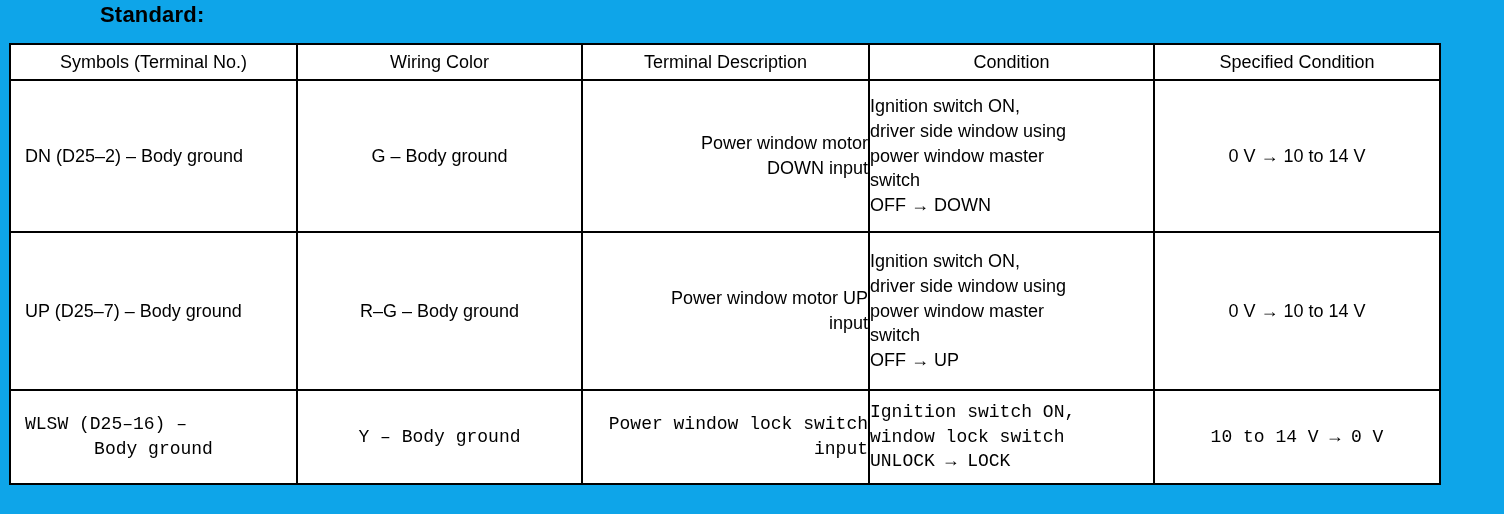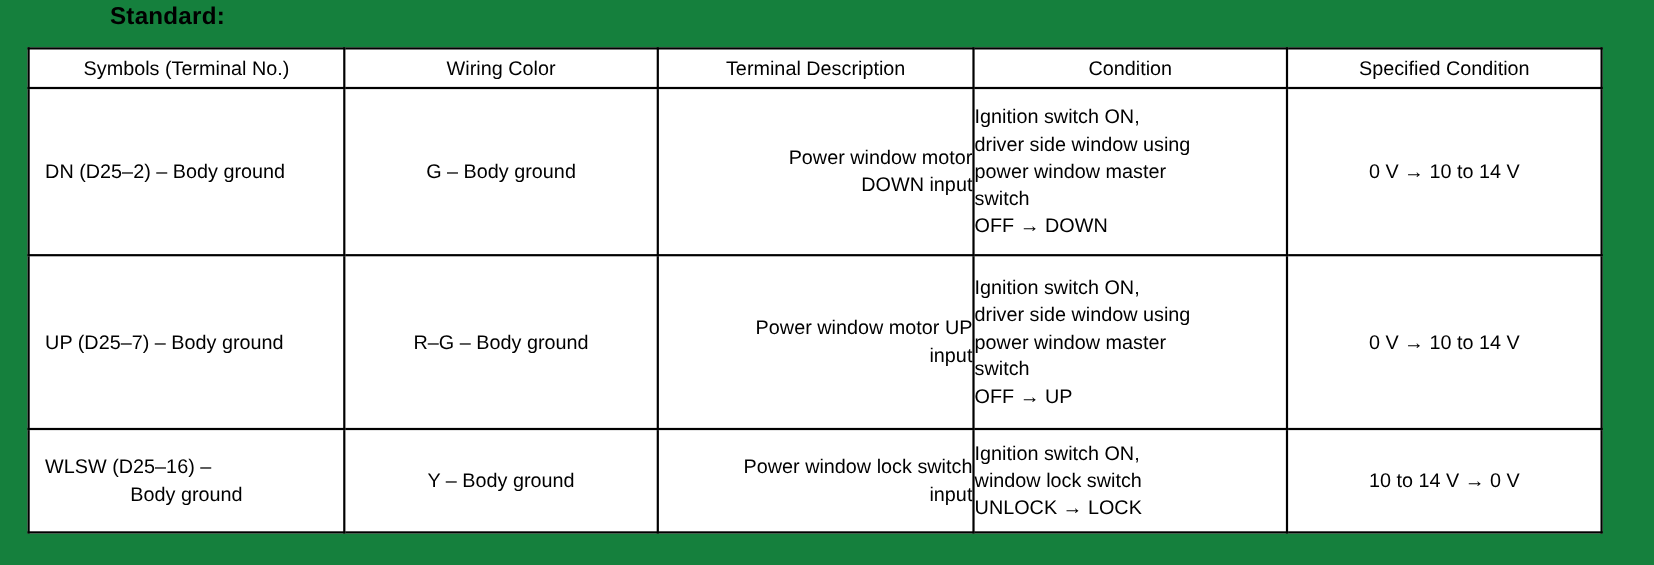--- a/index.html
+++ b/index.html
@@ -11,34 +11,34 @@
     width: 1504px;
     height: 514px;
     font-family: "Liberation Sans", sans-serif;
     color: #000000;
     overflow: hidden;
   }
   .page {
     position: relative;
     width: 1504px;
     height: 514px;
-    background: #15803d;
+    background: #0ea5e9;
   }
   .section-title {
     position: absolute;
     left: 100px;
     top: 2px;
     font-size: 22px;
     font-weight: bold;
     letter-spacing: 0.2px;
     white-space: nowrap;
   }
   .table-wrap {
     position: absolute;
-    left: 25px;
+    left: 9px;
     top: 43px;
     width: 1359px;
   }
   table.spec {
     border-collapse: collapse;
     table-layout: fixed;
     width: 1430px;
     background: #ffffff;
   }
   table.spec col.c1 { width: 287px; }
@@ -71,21 +71,21 @@
   .cell-left {
     text-align: right;
     padding: 4px 12px;
   }
   .cell-left-pad {
     text-align: left;
     padding: 4px 12px 4px 14px;
   }
   .r1 { height: 152px; }
   .r2 { height: 158px; }
-  .r3 { height: 94px; }
+  .r3 { height: 94px; font-family: Liberation Mono, monospace; }
 
   .multiline {
     white-space: pre-line;
   }
   .sym-wrap {
     display: block;
     text-align: left;
     padding: 4px 14px;
   }
   .sym-line2 {

